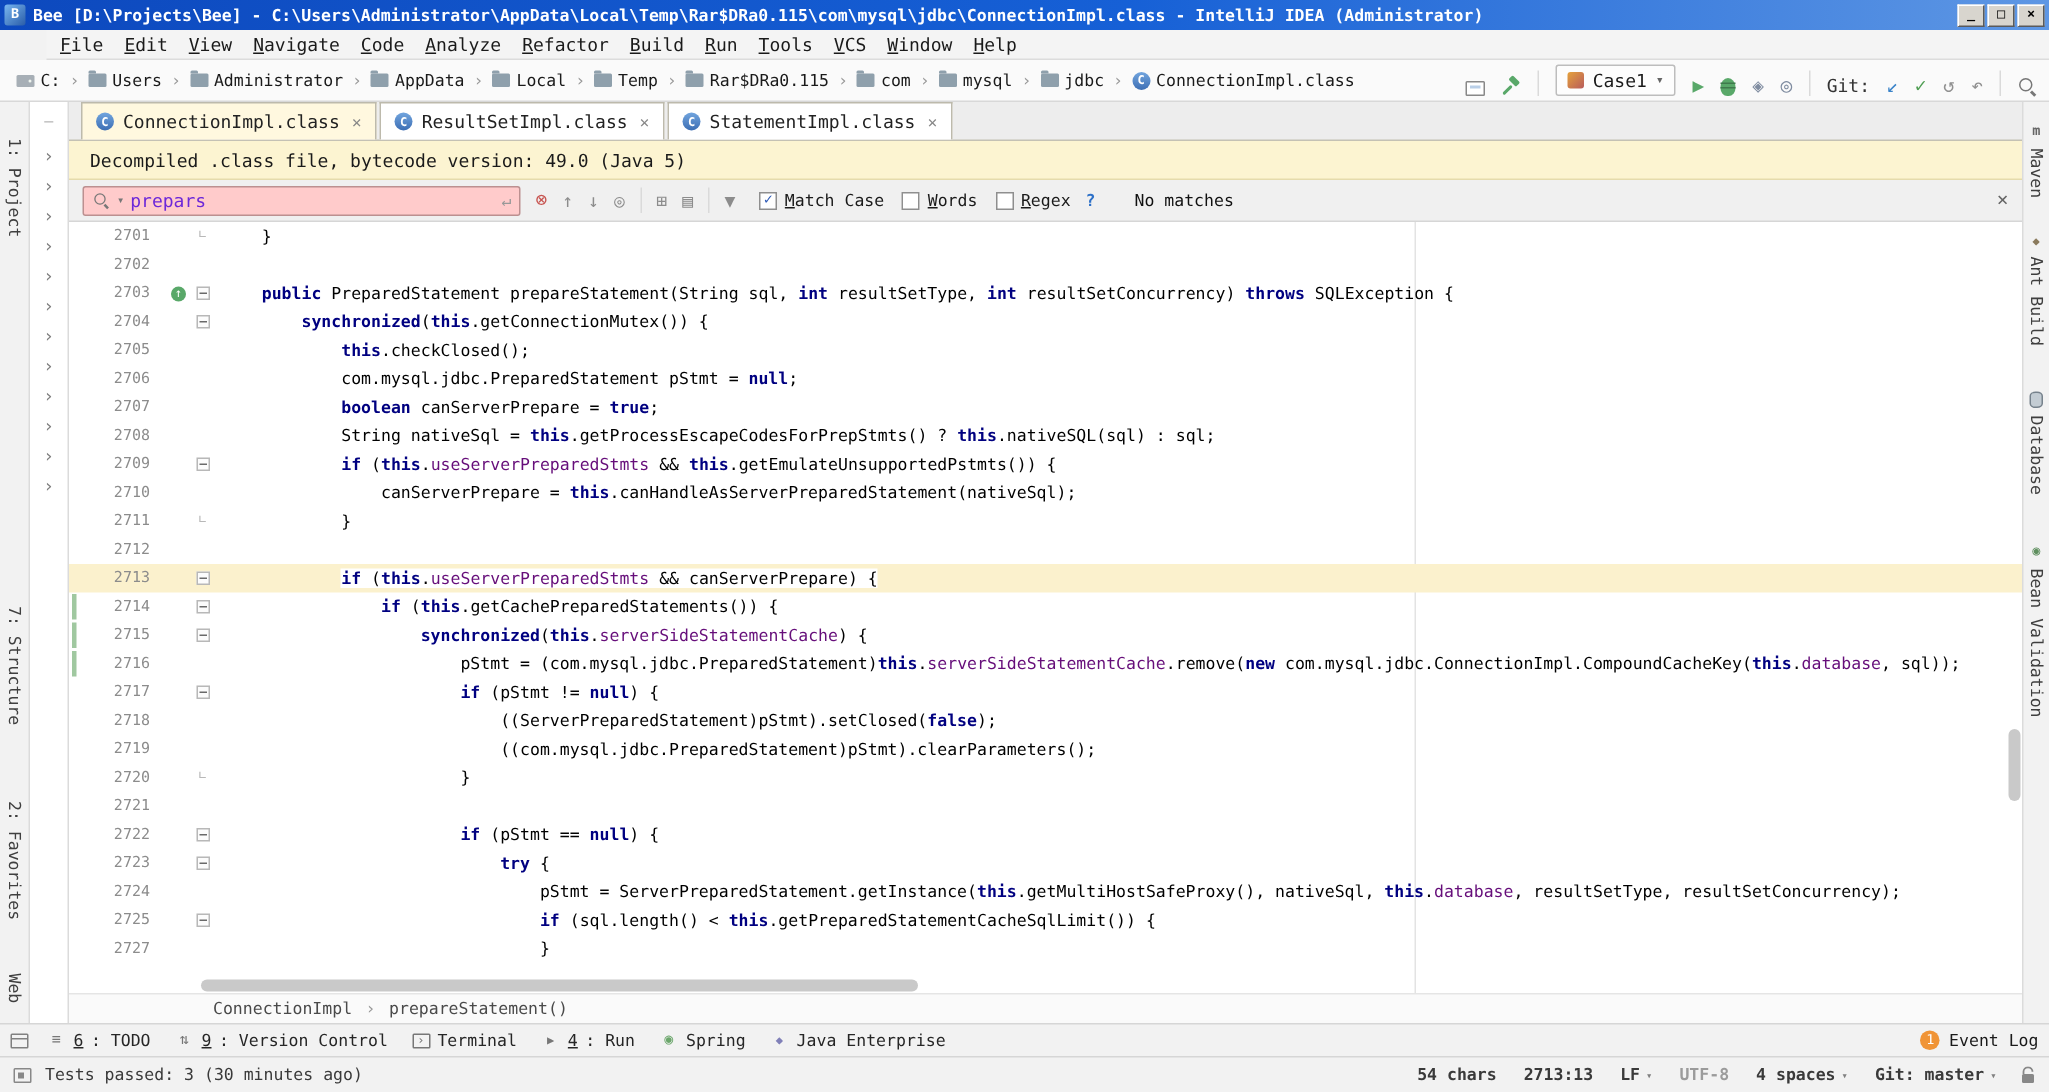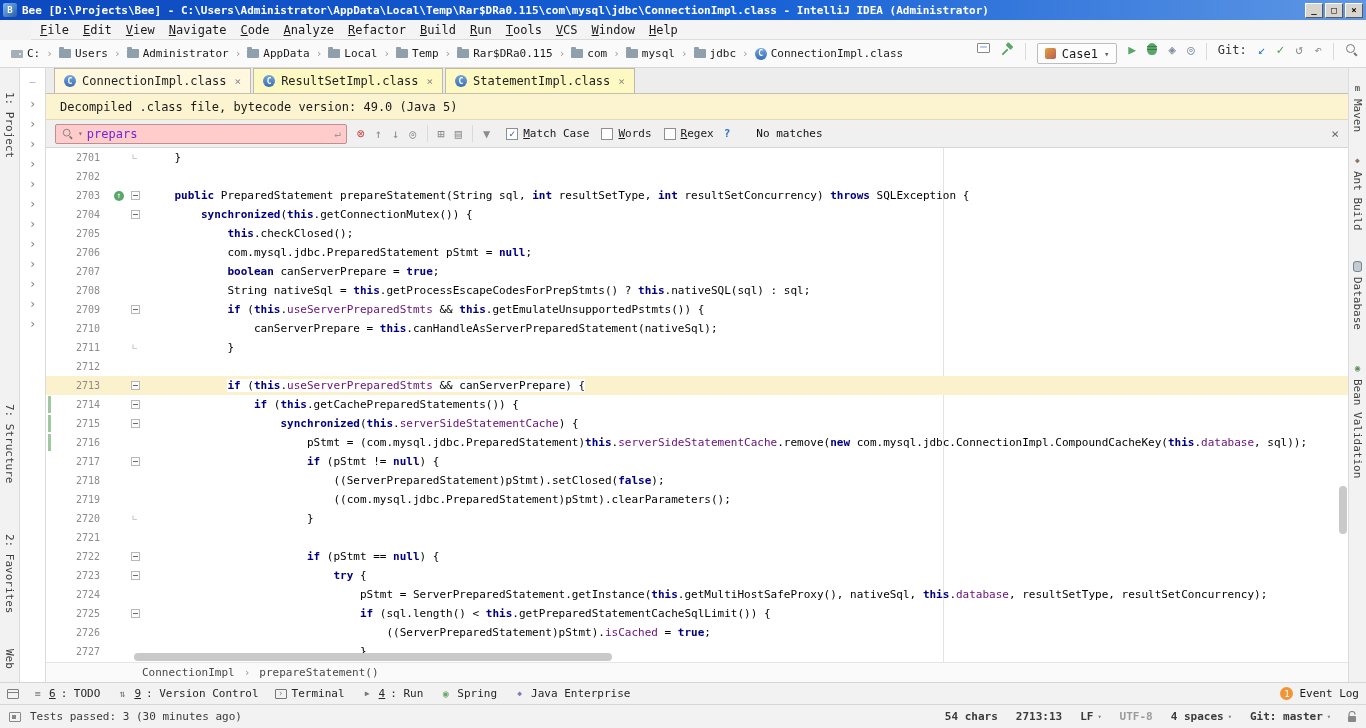--- a/index.html
+++ b/index.html
@@ -24,21 +24,21 @@
 .toolbar {height:28px; flex:0 0 28px; background:#FAFAFA; border-bottom:1px solid #D8D8D8; display:flex; align-items:center; padding:0 8px;}
 .crumbs {display:flex; align-items:center; gap:1px; font-size:11px; white-space:nowrap;}
 .crumb {display:inline-flex; align-items:center; gap:4px; padding:2px 3px;}
 .crumb-sep {color:#999; margin:0 2px;}
 .folder-icon {position:relative; width:12px; height:9px; background:#8FA0AC; border-radius:1px; display:inline-block;}
 .folder-icon::before {content:""; position:absolute; top:-2px; left:0; width:5px; height:2px; background:#8FA0AC; border-radius:1px 1px 0 0;}
 .drive-icon {width:12px; height:8px; background:#A7AFB6; border-radius:1px; display:inline-block; position:relative;}
 .drive-icon::after {content:""; position:absolute; right:2px; top:3px; width:2px; height:2px; background:#EFF5EF; border-radius:50%;}
 .class-icon {width:12px; height:12px; border-radius:50%; background:linear-gradient(#72A5DE,#3C6EB4); color:#fff; font-size:8px; font-weight:bold; display:inline-flex; align-items:center; justify-content:center; flex-shrink:0;}
 .class-icon::after {content:"C";}
-.toolbar-right {margin-left:auto; display:flex; align-items:flex-start; gap:11px;}
+.toolbar-right {margin-left:auto; display:flex; align-items:flex-end; gap:11px;}
 .tb-glyph {font-size:13px; line-height:1;}
 .sep-v {width:1px; height:17px; background:#DADADA; flex:0 0 1px;}
 .combo {display:inline-flex; align-items:center; gap:6px; border:1px solid #BDBDBD; background:#FDFDFD; border-radius:2px; height:21px; padding:0 7px; font-size:12px;}
 .combo-app-icon {width:11px; height:11px; border-radius:2px; background:linear-gradient(135deg,#E5A23C,#B85B5B);}
 .combo-arrow {font-size:9px; color:#666;}
 .monitor-icon {width:13px; height:10px; border:1px solid #888; border-radius:1px; display:inline-block; position:relative; background:#FFF;}
 .monitor-icon::after {content:""; position:absolute; left:2px; top:2px; right:2px; height:2px; background:#B9CFE8;}
 .hammer-icon {position:relative; width:13px; height:13px; display:inline-block;}
 .hammer-icon::before {content:""; position:absolute; left:5px; top:1px; width:7px; height:4px; background:#59A869; transform:rotate(45deg); border-radius:1px;}
 .hammer-icon::after {content:""; position:absolute; left:3px; top:5px; width:2px; height:8px; background:#59A869; transform:rotate(45deg); border-radius:1px;}
@@ -64,21 +64,21 @@
 .stripe-left .stripe-label:nth-child(2){margin-top:246px;}
 .stripe-left .stripe-label:nth-child(3){margin-top:50px;}
 .stripe-left .stripe-label:nth-child(4){margin-top:36px;}
 .project-panel {width:26px; flex:0 0 26px; background:#FFF; border-right:1px solid #DBDBDB; display:flex; flex-direction:column;}
 .panel-header {height:26px; display:flex; align-items:center; justify-content:center; color:#AAA; font-size:10px;}
 .panel-header::after {content:"–";}
 .chev {height:20px; display:flex; align-items:center; justify-content:center; color:#7F7F7F; font-size:12px;}
 
 .editor-col {flex:1; min-width:0; display:flex; flex-direction:column; background:#FFF;}
 .tabbar {height:26px; flex:0 0 26px; background:#EDEDED; border-bottom:1px solid #C4C1B4; display:flex; align-items:flex-end; padding-left:8px;}
-.tab {height:25px; display:inline-flex; align-items:center; gap:6px; padding:0 9px; font-size:12px; background:#fef9c3; border:1px solid #BDBAAC; border-bottom:none; margin-right:2px; color:#222; white-space:nowrap;}
+.tab {height:25px; display:inline-flex; align-items:center; gap:6px; padding:0 9px; font-size:12px; background:#ffffff; border:1px solid #BDBAAC; border-bottom:none; margin-right:2px; color:#222; white-space:nowrap;}
 .tab.active {background:#FFF8DF;}
 .tab-close {color:#888; font-size:11px; margin-left:2px;}
 .banner {height:26px; flex:0 0 26px; background:#FCF4D1; border-bottom:1px solid #E5DBAC; display:flex; align-items:center; padding:0 14px; font-size:12px;text-align:center;}
 
 
 .findbar {height:28px; flex:0 0 28px; background:#F0F0F0; border-bottom:1px solid #D6D6D6; display:flex; align-items:center; padding:0 9px; gap:10px; font-size:11px;}
 .search-field {width:292px; height:20px; background:#FFCBCB; border:1px solid #BC9090; border-radius:2px; display:inline-flex; align-items:center; gap:4px; padding:0 5px; flex:0 0 292px;}
 .search-field .mag-icon {transform:scale(0.85);}
 .field-arrow {font-size:8px; color:#777;}
 .search-text {flex:1; font-size:12px; color:#6d28d9; white-space:nowrap; overflow:hidden;}
@@ -376,21 +376,20 @@
             <div class="code-row vcs"><span class="ln">2716</span><span class="gicon"></span><span class="fold-col"></span><span class="code-text"><span class="pl">                        pStmt = (com.mysql.jdbc.PreparedStatement)</span><span class="kw">this</span><span class="pl">.</span><span class="f">serverSideStatementCache</span><span class="pl">.remove(</span><span class="kw">new</span><span class="pl"> com.mysql.jdbc.ConnectionImpl.CompoundCacheKey(</span><span class="kw">this</span><span class="pl">.</span><span class="f">database</span><span class="pl">, sql));</span></span></div>
             <div class="code-row"><span class="ln">2717</span><span class="gicon"></span><span class="fold-col"><span class="fold-start"></span></span><span class="code-text"><span class="pl">                        </span><span class="kw">if</span><span class="pl"> (pStmt != </span><span class="kw">null</span><span class="pl">) {</span></span></div>
             <div class="code-row"><span class="ln">2718</span><span class="gicon"></span><span class="fold-col"></span><span class="code-text"><span class="pl">                            ((ServerPreparedStatement)pStmt).setClosed(</span><span class="kw">false</span><span class="pl">);</span></span></div>
             <div class="code-row"><span class="ln">2719</span><span class="gicon"></span><span class="fold-col"></span><span class="code-text"><span class="pl">                            ((com.mysql.jdbc.PreparedStatement)pStmt).clearParameters();</span></span></div>
             <div class="code-row"><span class="ln">2720</span><span class="gicon"></span><span class="fold-col"><span class="fold-end"></span></span><span class="code-text"><span class="pl">                        }</span></span></div>
             <div class="code-row"><span class="ln">2721</span><span class="gicon"></span><span class="fold-col"></span><span class="code-text"></span></div>
             <div class="code-row"><span class="ln">2722</span><span class="gicon"></span><span class="fold-col"><span class="fold-start"></span></span><span class="code-text"><span class="pl">                        </span><span class="kw">if</span><span class="pl"> (pStmt == </span><span class="kw">null</span><span class="pl">) {</span></span></div>
             <div class="code-row"><span class="ln">2723</span><span class="gicon"></span><span class="fold-col"><span class="fold-start"></span></span><span class="code-text"><span class="pl">                            </span><span class="kw">try</span><span class="pl"> {</span></span></div>
             <div class="code-row"><span class="ln">2724</span><span class="gicon"></span><span class="fold-col"></span><span class="code-text"><span class="pl">                                pStmt = ServerPreparedStatement.getInstance(</span><span class="kw">this</span><span class="pl">.getMultiHostSafeProxy(), nativeSql, </span><span class="kw">this</span><span class="pl">.</span><span class="f">database</span><span class="pl">, resultSetType, resultSetConcurrency);</span></span></div>
             <div class="code-row"><span class="ln">2725</span><span class="gicon"></span><span class="fold-col"><span class="fold-start"></span></span><span class="code-text"><span class="pl">                                </span><span class="kw">if</span><span class="pl"> (sql.length() &lt; </span><span class="kw">this</span><span class="pl">.getPreparedStatementCacheSqlLimit()) {</span></span></div>
-            <div class="code-row"><span class="ln">2726</span><span class="gicon"></span><span class="fold-col"></span><span class="code-text"><span class="pl">                                    ((ServerPreparedStatement)pStmt).</span><span class="f">isCached</span><span class="pl"> = </span><span class="kw">true</span><span class="pl">;</span></span></div>
             <div class="code-row"><span class="ln">2727</span><span class="gicon"></span><span class="fold-col"></span><span class="code-text"><span class="pl">                                }</span></span></div>
           </div>
         <div class="vscroll"></div>
         <div class="hscroll"></div>
       </div>
 
       <div class="crumbs-bottom">
           <span class="bcrumb">ConnectionImpl</span>
           <span class="crumb-sep">›</span>
           <span class="bcrumb">prepareStatement()</span>

